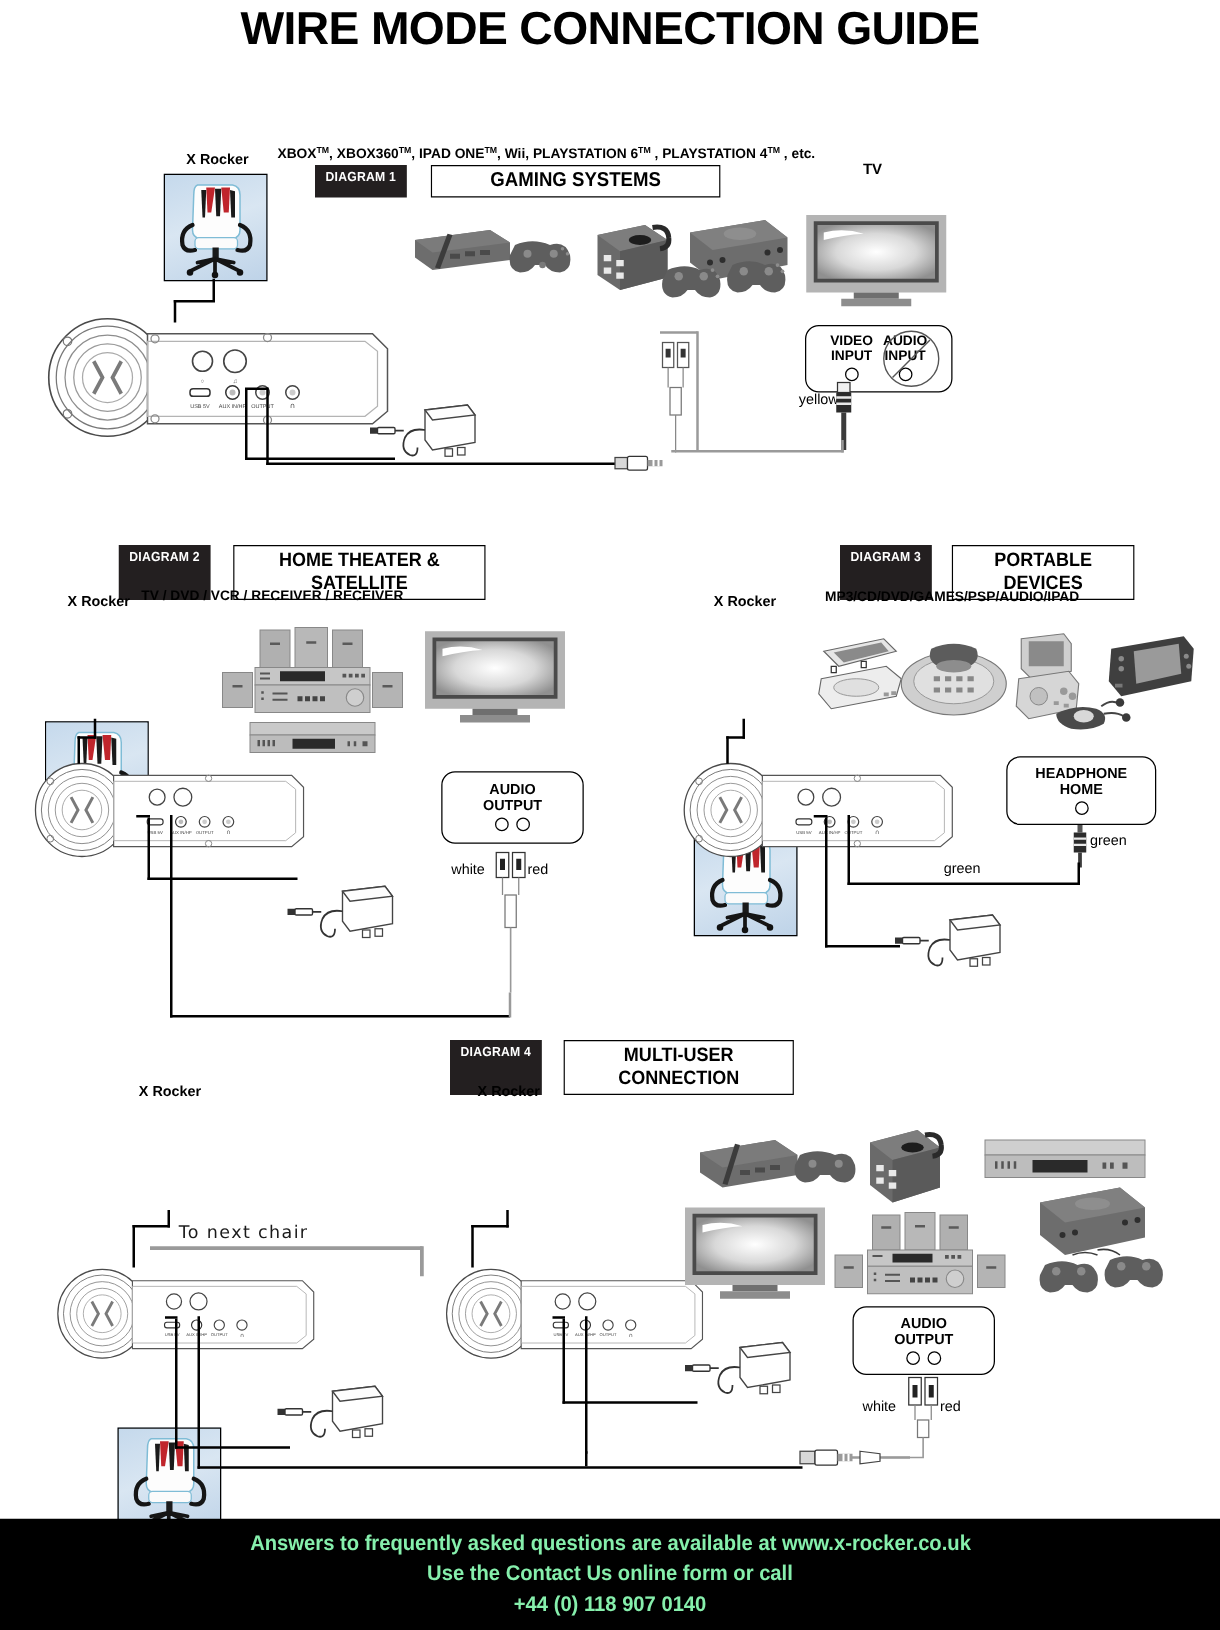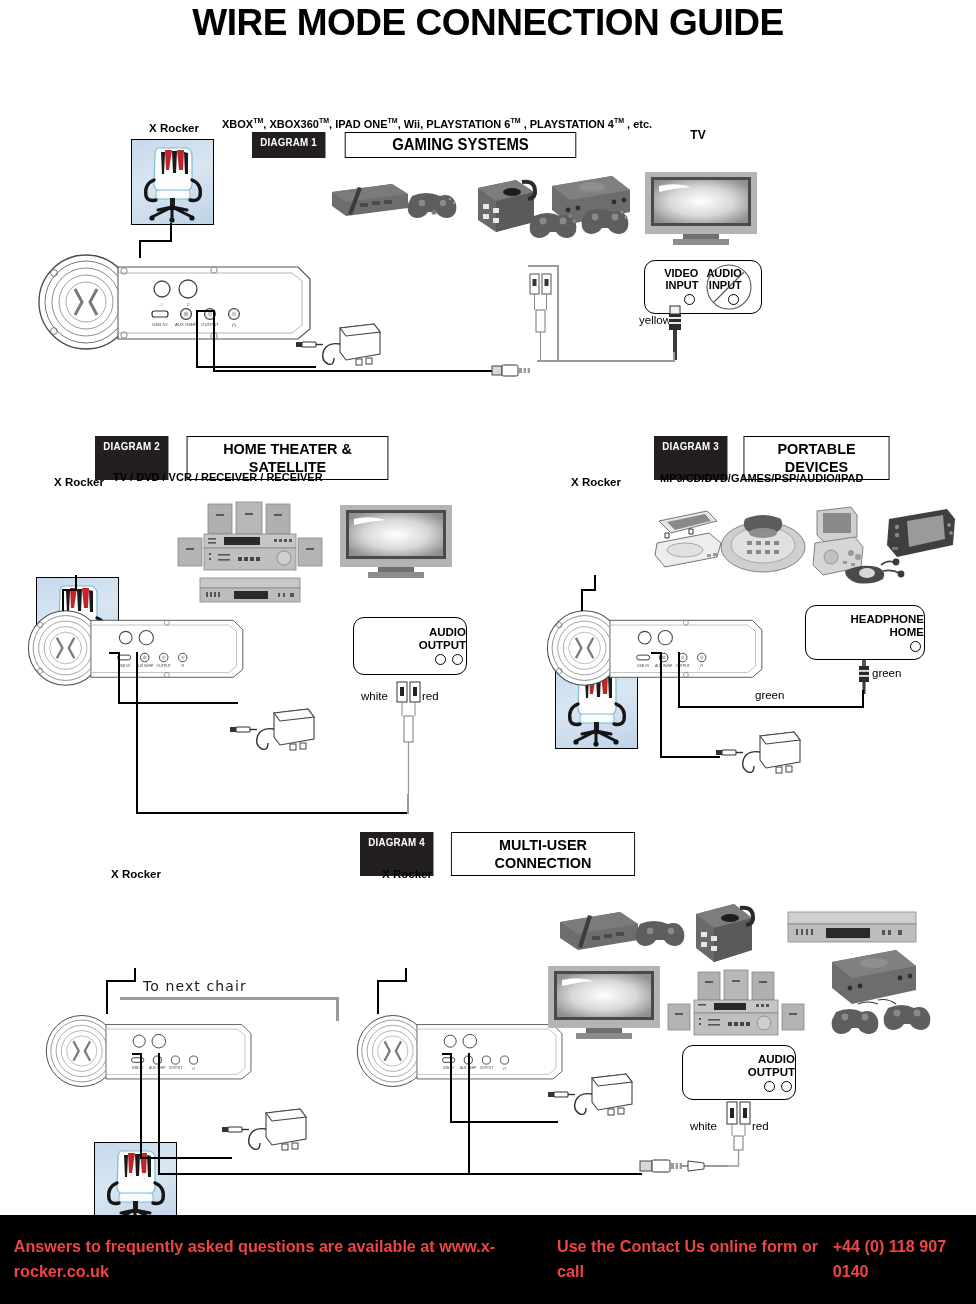--- a/index.html
+++ b/index.html
@@ -26,34 +26,34 @@
   .cap sup{font-size:7px;vertical-align:super;}
   .xr-label{font-weight:bold;font-size:11.5px;text-align:center;}
 
   
   .chair{border:1.4px solid #000;background:#cfe0ef;position:relative;overflow:hidden;}
   .chair .bg{position:absolute;inset:0;
     background:linear-gradient(160deg,#c5d9ec 0%,#d9e6f2 45%,#bed3e8 100%);}
 
   
   .rbox{border:1.5px solid #000;border-radius:11px;background:#fff;
-    text-align:right;font-weight:bold;line-height:1.12;}
+    text-align:center;font-weight:bold;line-height:1.12;}
   .rbox .jk{width:9px;height:9px;border:1.3px solid #000;border-radius:50%;
     display:inline-block;margin:2px 3px 0 3px;}
 
   
   .w{background:#000;}
   .wg{background:#9a9a9a;}
 
   
   .wl{font-size:11.5px;}
 
   
-  #footer{left:0;bottom:0;width:976px;height:89px;background:#000;color:#ef4444;
-    display:flex;flex-direction:row;align-items:center;justify-content:center;}
+  #footer{left:0;bottom:0;width:976px;height:89px;background:#000;color:#86efac;
+    display:flex;flex-direction:column;align-items:center;justify-content:center;}
   #footer div{font-weight:bold;font-size:17px;line-height:1.42;
     transform:scaleX(.95);}
 
   
   .nextchair{font-size:14px;letter-spacing:1.1px;
     font-family:"DejaVu Sans",sans-serif;color:#1a1a1a;}
 
   svg{display:block;overflow:visible;}
 </style>
 </head>
@@ -428,21 +428,21 @@
   <path d="M44 8 L78 4 L84 12 L84 34 L50 40 L44 32 Z" fill="#fff" stroke="#444" stroke-width="1.1"></path>
   <path d="M44 8 L78 4 L84 12 L50 16 Z" fill="#fdfdfd" stroke="#444" stroke-width="1.1"></path>
   <rect x="60" y="39" width="6" height="6" fill="#fff" stroke="#444" stroke-width="1"></rect>
   <rect x="70" y="38" width="6" height="6" fill="#fff" stroke="#444" stroke-width="1"></rect>
   <path d="M44 24 Q32 22 28 30 Q24 40 32 44 Q38 46 38 38" fill="none" stroke="#333" stroke-width="1.4"></path>
   <rect x="6" y="22" width="14" height="5" rx="1" fill="#fff" stroke="#333" stroke-width="1.1"></rect>
   <path d="M20 24.5 L27 24.5" stroke="#333" stroke-width="1.4"></path>
   <path d="M0 22 L6 22 L6 27 L0 27 Z" fill="#333"></path>
 </svg>
 
-<div class="abs" style="top:436px;left:654px;">
+<div class="abs" style="top:436px;left:672px;">
   <div class="dg-row">
     <div class="dg-tag">DIAGRAM 3</div>
     <div class="dg-name" style="width:155px;font-size:15.5px;">PORTABLE DEVICES</div>
   </div>
 </div>
 <div class="abs cap" style="top:472px;left:660px;">MP3/CD/DVD/GAMES/PSP/AUDIO/IPAD</div>
 
 <div class="abs xr-label" style="top:476px;left:557px;width:78px;">X Rocker</div>
 <div class="abs chair" style="top:491px;left:555px;width:81px;height:84px;">
   <div class="bg"></div>

